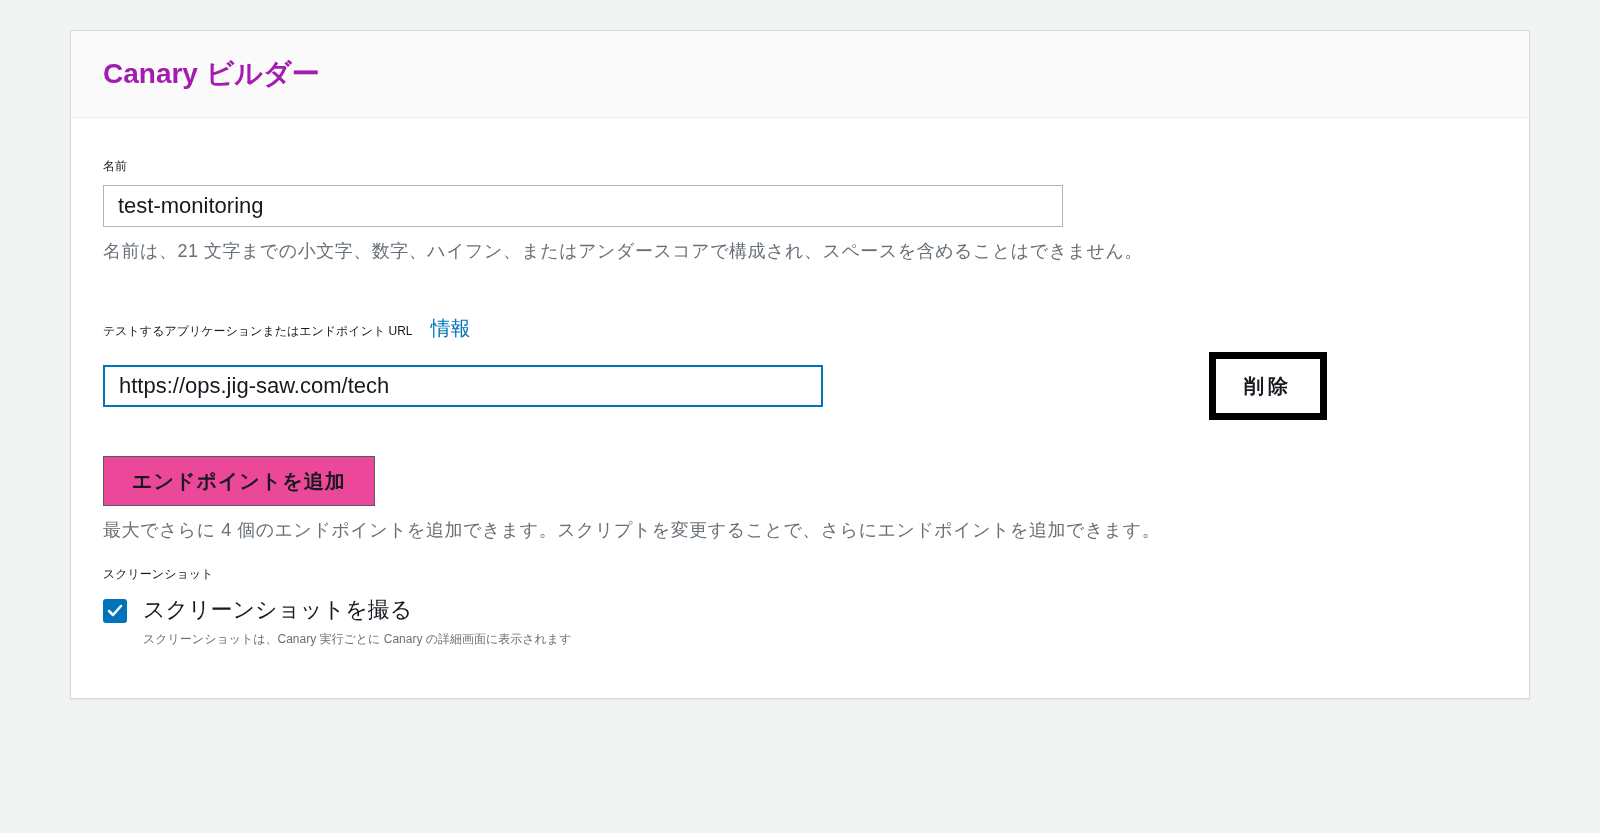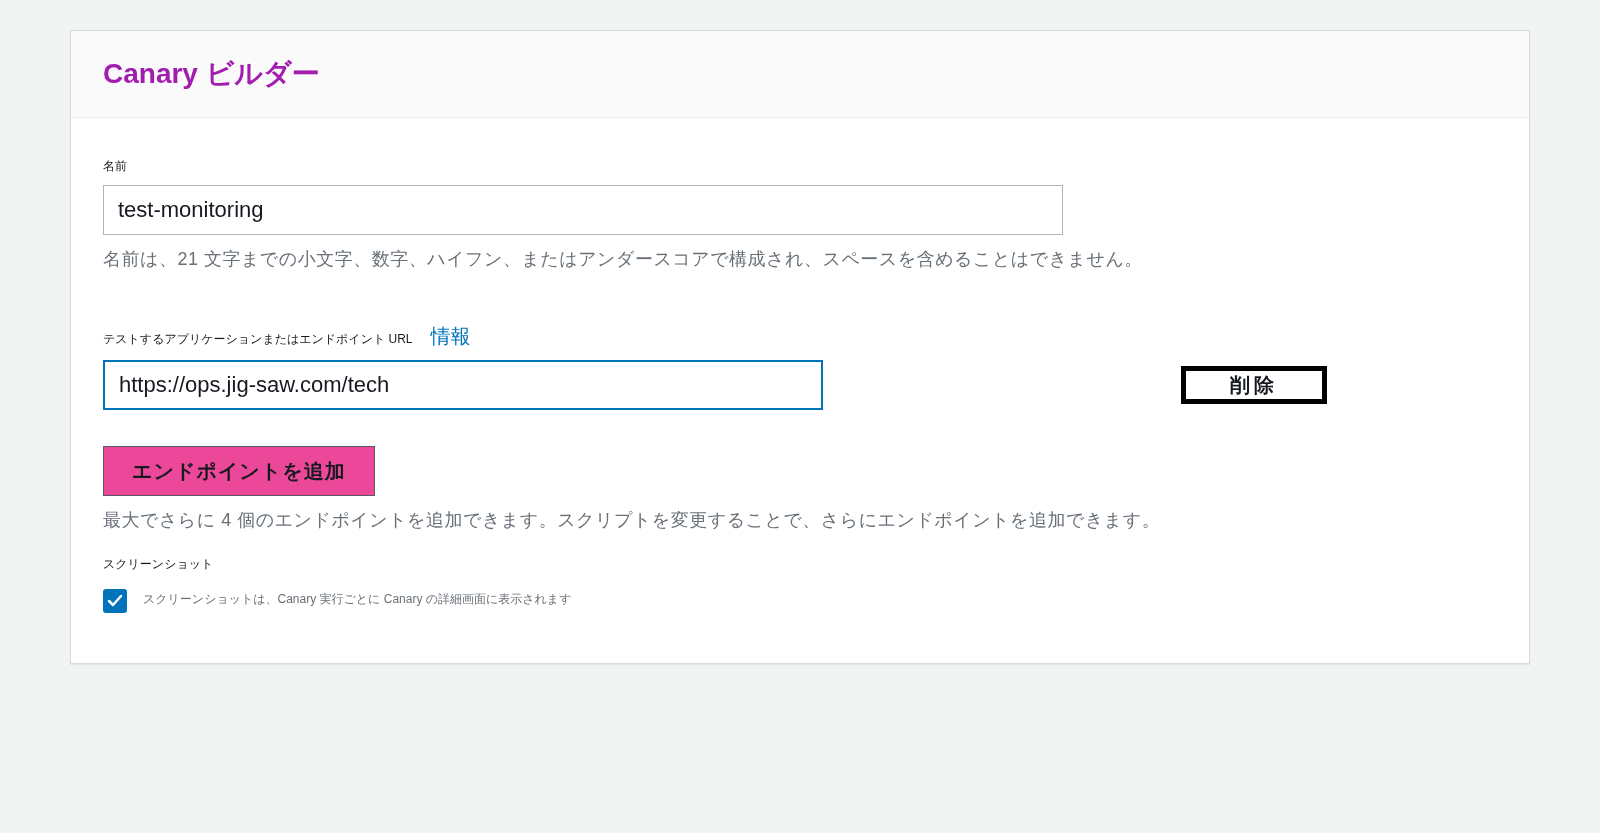--- a/index.html
+++ b/index.html
@@ -33,21 +33,21 @@
       padding: 40px 32px 50px 32px;
     }
     .field-label {
       font-size: 12px;
       color: #16191f;
       margin-bottom: 10px;
       display: block;
     }
     .text-input {
       width: 960px;
-      height: 50px;
+      height: 42px;
       border: 1px solid #aab7b8;
       padding: 8px 14px;
       font-size: 22px;
       color: #16191f;
       background: #ffffff;
       outline: none;
     }
     .text-input.focused {
       border: 2px solid #0073bb;
       width: 720px;
@@ -74,23 +74,23 @@
       cursor: pointer;
     }
     .endpoint-row {
       display: flex;
       align-items: center;
       gap: 0;
     }
     .delete-btn {
       margin-left: auto;
       margin-right: 170px;
-      height: 38px;
-      padding: 0 44px;
-      border: 5px solid #000000;
+      height: 68px;
+      padding: 0 28px;
+      border: 7px solid #000000;
       background: #ffffff;
       font-size: 20px;
       font-weight: 700;
       color: #16191f;
       cursor: pointer;
       letter-spacing: 4px;
     }
     .add-endpoint-btn {
       margin-top: 36px;
       height: 50px;
@@ -172,19 +172,20 @@
 
     <div class="screenshot-section">
       <div class="field-label">スクリーンショット</div>
       <div class="checkbox-row">
         <div class="checkbox">
           <svg viewBox="0 0 16 16">
             <path d="M2 8 L6 12 L14 3" stroke="#ffffff" stroke-width="2.5" fill="none" stroke-linecap="round" stroke-linejoin="round"></path>
           </svg>
         </div>
         <div class="checkbox-content">
+          <span class="checkbox-label">スクリーンショットを撮る</span>
           <span class="checkbox-desc">スクリーンショットは、Canary 実行ごとに Canary の詳細画面に表示されます</span>
         </div>
       </div>
     </div>
 
   </div>
 </div>
 
 </body></html>

